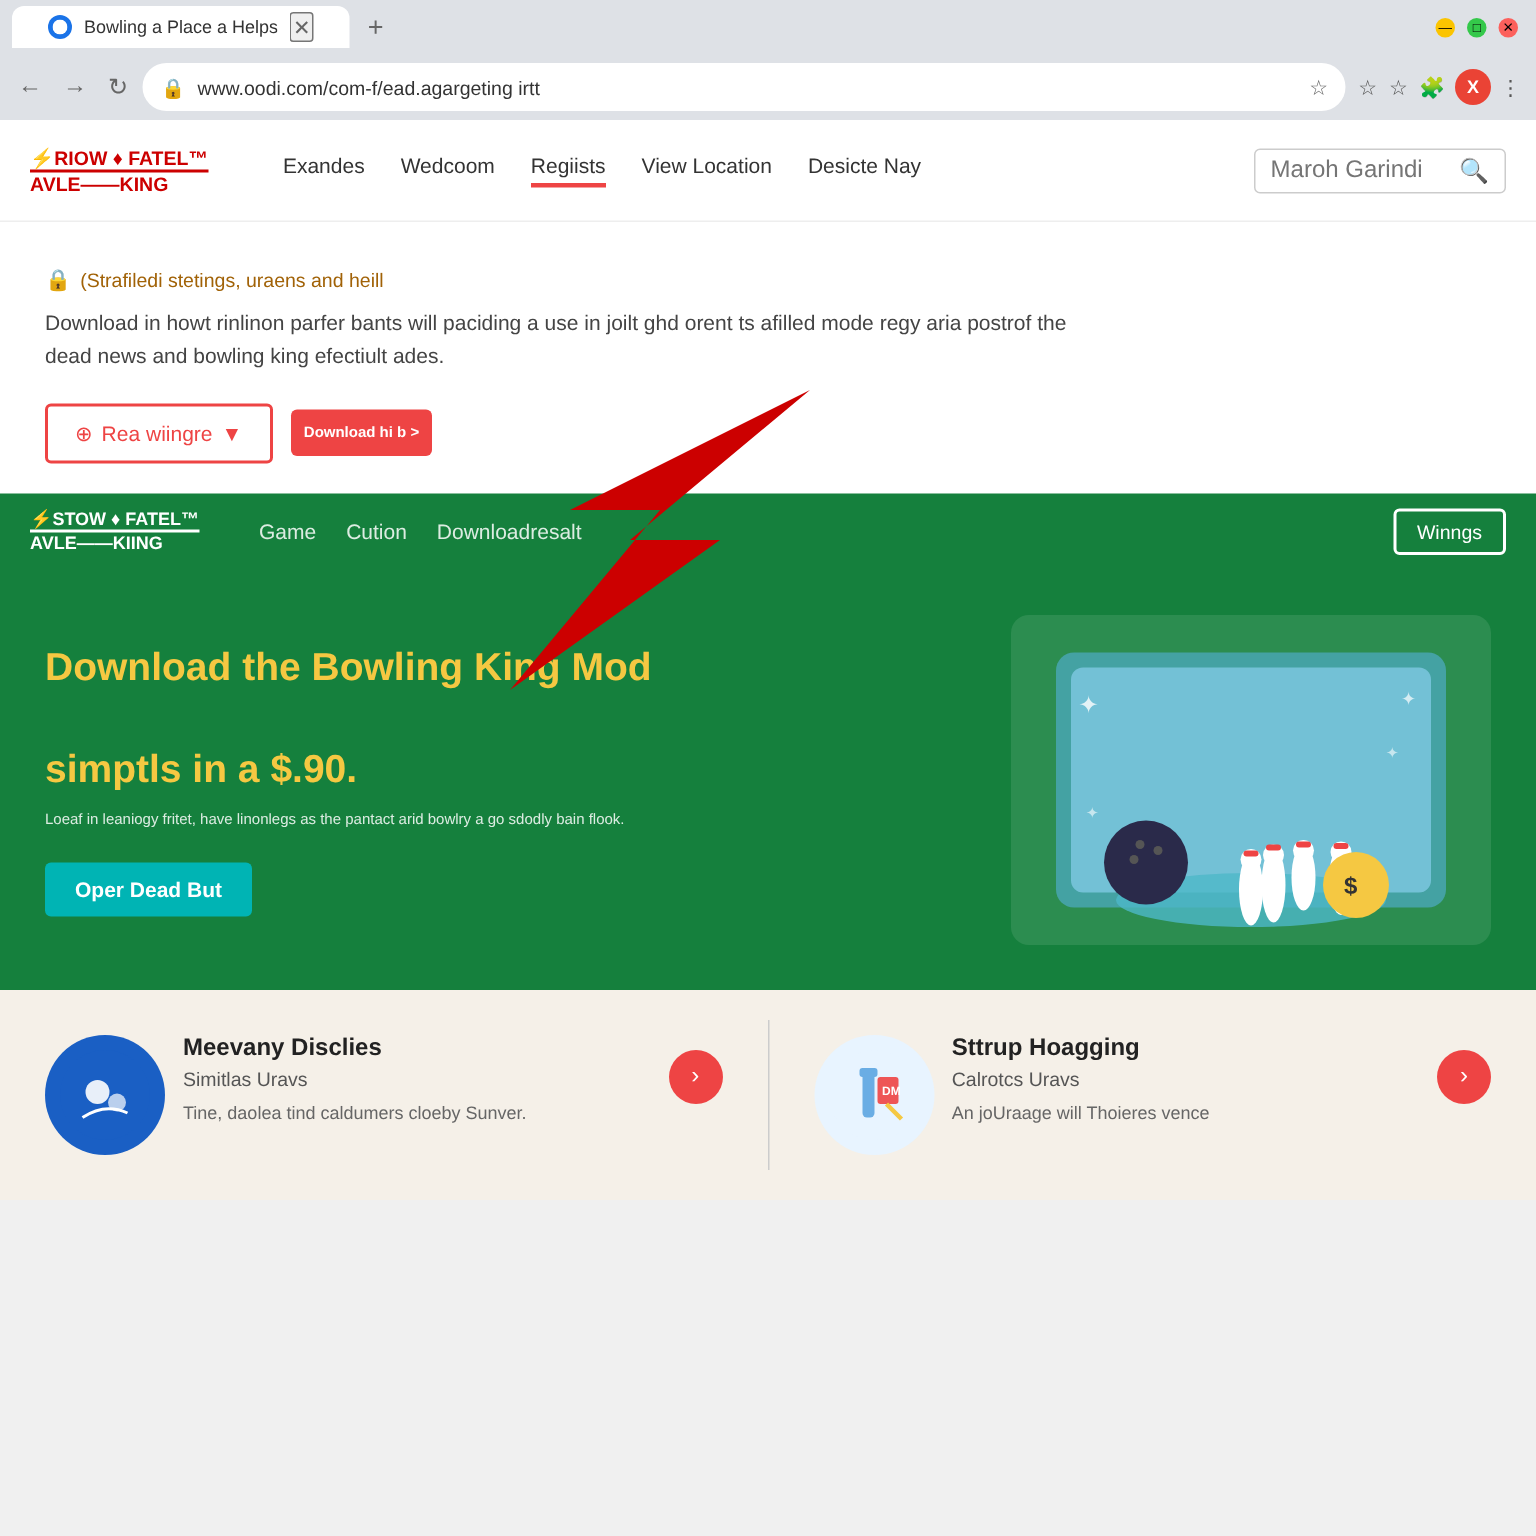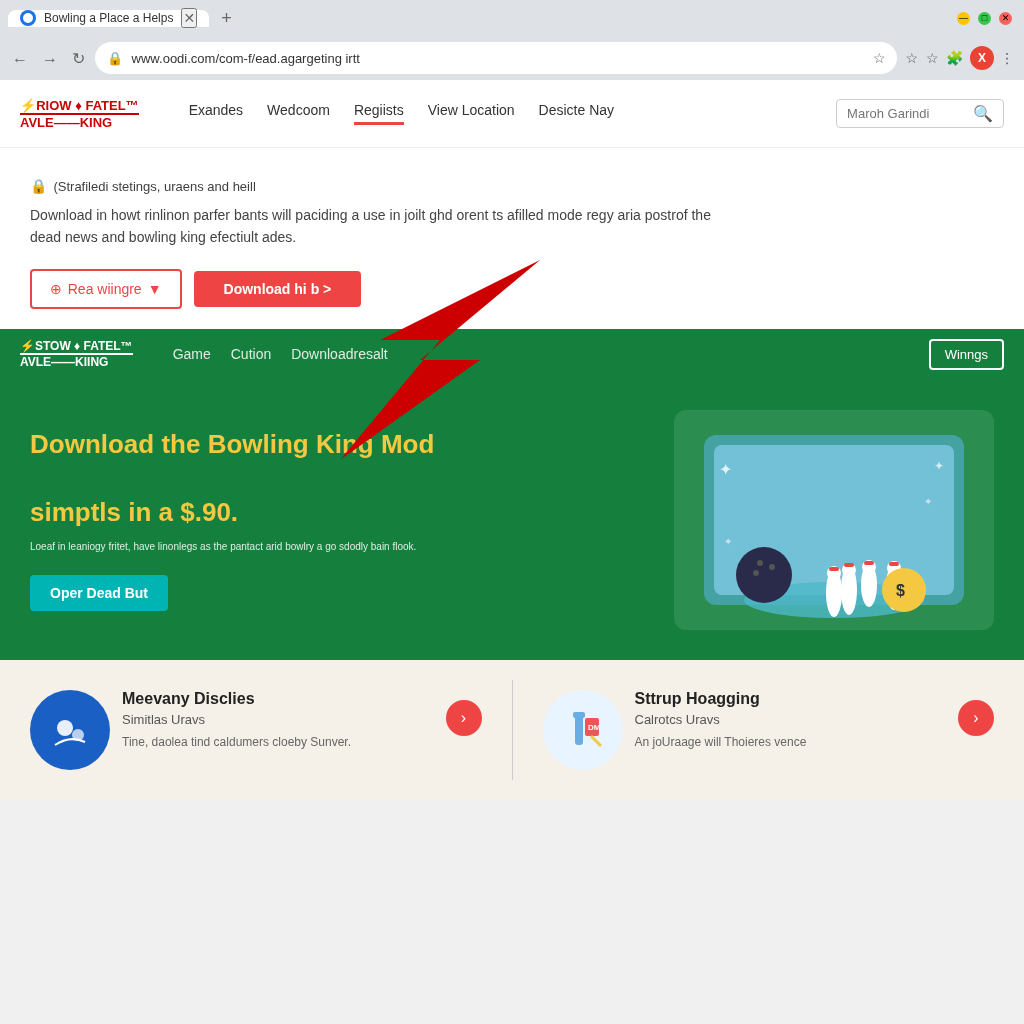--- a/index.html
+++ b/index.html
@@ -1,21 +1,21 @@
 <!DOCTYPE html>
 <html><head>
   <meta charset="utf-8">
   <style>
     * { margin: 0; padding: 0; box-sizing: border-box; }
     body { font-family: Arial, sans-serif; width: 1024px; height: 1024px; overflow: hidden; background: #f0f0f0; }
 
     
     .browser-chrome { background: #dee1e6; width: 100%; }
     .title-bar { display: flex; align-items: center; padding: 6px 8px; gap: 8px; background: #dee1e6; height: 36px; }
-    .tab { display: flex; align-items: center; background: white; padding: 6px 12px; border-radius: 8px 8px 0 0; gap: 8px; font-size: 13px; min-width: 180px; height: 17px; position: relative; }
+    .tab { display: flex; align-items: center; background: white; padding: 6px 24px; border-radius: 8px 8px 0 0; gap: 8px; font-size: 13px; min-width: 180px; height: 28px; position: relative; }
     .tab-favicon { width: 16px; height: 16px; background: #1a73e8; border-radius: 50%; display: flex; align-items: center; justify-content: center; }
     .tab-title { font-size: 12px; color: #333; flex: 1; white-space: nowrap; overflow: hidden; text-overflow: ellipsis; }
     .tab-close { color: #666; font-size: 14px; cursor: pointer; }
     .new-tab-btn { background: none; border: none; font-size: 18px; color: #666; cursor: pointer; margin-left: 4px; }
     .window-controls { margin-left: auto; display: flex; gap: 4px; }
     .win-btn { width: 13px; height: 13px; border-radius: 50%; border: none; cursor: pointer; font-size: 9px; display: flex; align-items: center; justify-content: center; }
     .win-min { background: #fbc400; }
     .win-max { background: #34c84a; }
     .win-close { background: #fc605c; }
 
@@ -39,26 +39,26 @@
     .nav-links { display: flex; gap: 24px; margin-left: 20px; }
     .nav-link { font-size: 14px; color: #333; text-decoration: none; cursor: pointer; padding-bottom: 4px; }
     .nav-link.active { color: #333; border-bottom: 3px solid #e44; }
     .nav-search { display: flex; align-items: center; border: 1px solid #ccc; border-radius: 4px; padding: 4px 10px; gap: 6px; margin-left: auto; }
     .nav-search input { border: none; outline: none; font-size: 13px; width: 120px; }
 
     
     .hero-white { padding: 30px 30px 20px 30px; }
     .hero-badge { display: flex; align-items: center; gap: 6px; margin-bottom: 10px; }
     .lock-icon { color: #666; font-size: 14px; }
-    .badge-text { font-size: 13px; color: #404040; }
+    .badge-text { font-size: 13px; color: #a16207; }
     .hero-title { font-size: 30px; font-weight: bold; color: #111; margin-bottom: 12px; }
     .hero-desc { font-size: 14px; color: #444; line-height: 1.6; margin-bottom: 20px; max-width: 700px; }
     .hero-buttons { display: flex; gap: 12px; align-items: center; }
     .btn-secondary { display: flex; align-items: center; gap: 6px; padding: 10px 18px; border: 2px solid #e44; border-radius: 4px; color: #e44; background: white; font-size: 14px; cursor: pointer; }
-    .btn-primary { display: flex; align-items: center; gap: 6px; padding: 10px 30px; background: #e44; border: none; border-radius: 4px; color: white; font-size: 14px; cursor: pointer; font-weight: bold; }
+    .btn-primary { display: flex; align-items: center; gap: 6px; padding: 10px 9px; background: #e44; border: none; border-radius: 4px; color: white; font-size: 10px; cursor: pointer; font-weight: bold; }
 
     
     .blue-banner { background: #15803d; color: white; padding: 0; position: relative; overflow: hidden; }
     .blue-nav { display: flex; align-items: center; padding: 10px 20px; gap: 20px; }
     .blue-nav-links { display: flex; gap: 20px; margin-left: 20px; }
     .blue-nav-link { color: rgba(255,255,255,0.85); font-size: 14px; cursor: pointer; }
     .blue-nav-btn { padding: 6px 14px; border: 2px solid white; border-radius: 4px; color: white; background: none; cursor: pointer; font-size: 13px; margin-left: auto; }
     .blue-content { display: flex; align-items: center; padding: 30px 30px 30px 30px; gap: 40px; min-height: 280px; }
     .blue-text { flex: 1; }
     .blue-title { font-size: 26px; font-weight: bold; color: white; line-height: 1.3; margin-bottom: 10px; }
@@ -134,21 +134,21 @@
         <span class="logo-bottom" style="color:#cc0000; font-weight:bold; font-size:13px; border-top:2px solid #cc0000;">AVLE——KING</span>
       </div>
       <div class="nav-links">
         <a class="nav-link">Exandes</a>
         <a class="nav-link">Wedcoom</a>
         <a class="nav-link active">Regiists</a>
         <a class="nav-link">View Location</a>
         <a class="nav-link">Desicte Nay</a>
       </div>
       <div class="nav-search">
-        <input type="text" style="border: none; outline: none; font-size: 13px; width: 120px;" placeholder="Maroh Garindi">
+        <input type="text" style="border: none; outline: none; font-size: 16px; width: 120px;" placeholder="Maroh Garindi">
         <span style="color:#666;">🔍</span>
       </div>
     </div>
 
     <div class="hero-white">
       <div class="hero-badge">
         <span class="lock-icon">🔒</span>
         <span class="badge-text">(Strafiledi stetings, uraens and heill</span>
       </div>
       <p class="hero-desc">Download in howt rinlinon parfer bants will paciding a use in joilt ghd orent ts afilled mode regy aria postrof the dead news and bowling king efectiult ades.</p>

